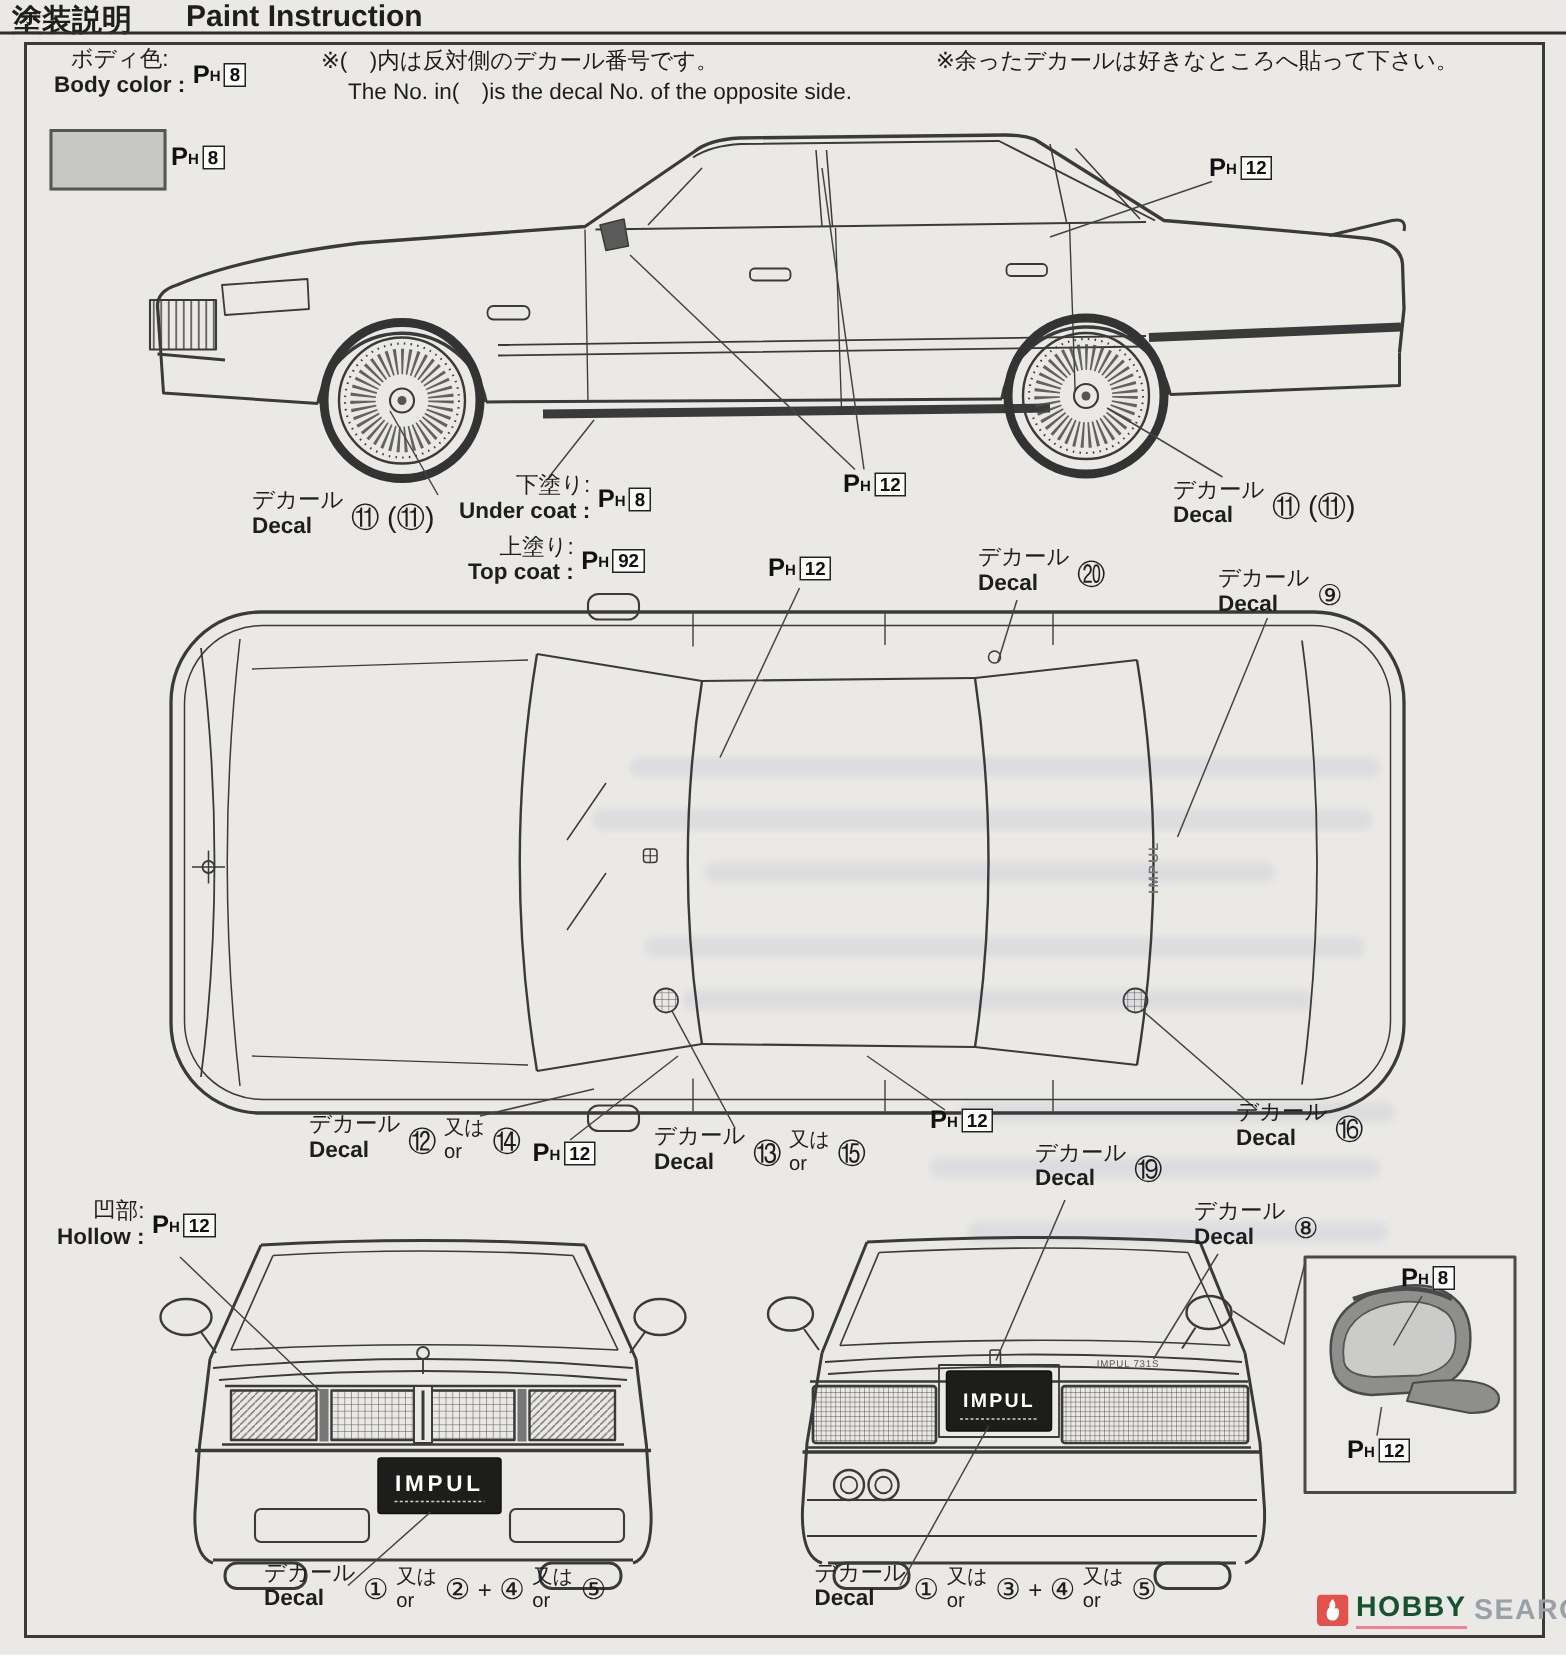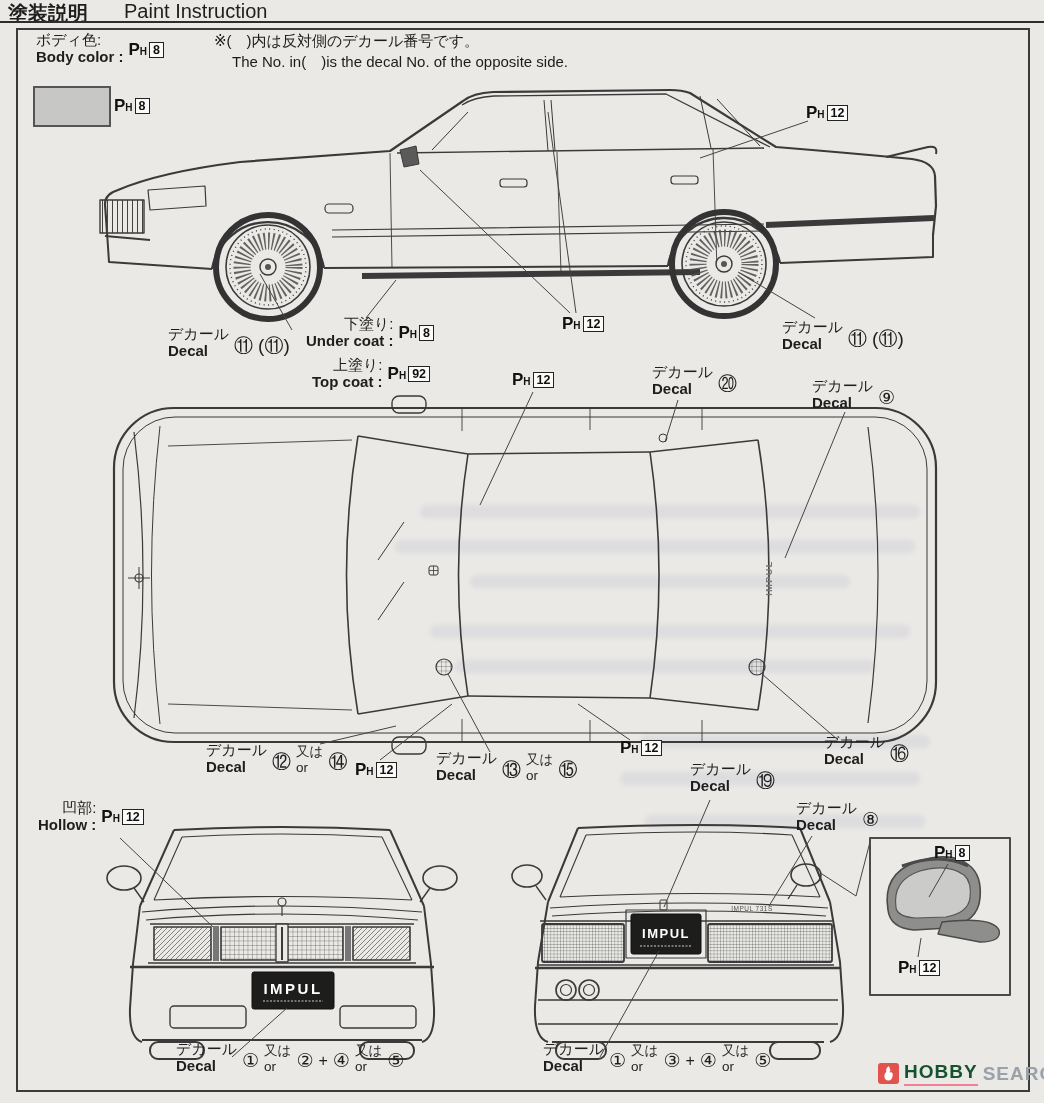--- a/index.html
+++ b/index.html
@@ -1,20 +1,20 @@
 <!DOCTYPE html>
 <html><head>
 <meta charset="utf-8">
 <style>
   html,body{margin:0;padding:0;}
   #page{position:relative;width:1044px;height:1103px;background:#eae9e6;overflow:hidden;
         font-family:"Liberation Sans","DejaVu Sans",sans-serif;color:#1e1e1e;}
   .lbl{position:absolute;font-size:15px;line-height:1.3;white-space:nowrap;color:#1c1c1c;z-index:2;text-align:center;}
   .title-jp{position:absolute;left:8px;top:0px;font-size:20px;font-weight:bold;z-index:2;}
-  .title-en{position:absolute;left:124px;top:0px;font-size:20px;font-weight:normal;z-index:2;}
+  .title-en{position:absolute;left:124px;top:0px;font-size:20px;font-weight:bold;z-index:2;}
   .hrule{position:absolute;left:0;top:21px;width:1044px;height:2px;background:#2d2d2d;z-index:2;}
   .frame{position:absolute;left:16px;top:28px;width:1010px;height:1060px;border:2px solid #3a3a3a;z-index:1;}
   .callout{position:absolute;display:flex;align-items:flex-start;gap:5px;white-space:nowrap;z-index:2;}
   .stack{display:inline-flex;flex-direction:column;align-items:flex-start;line-height:1.15;}
   .jp{font-size:15px;}
   .en{font-size:15px;font-weight:bold;}
   .cnum{font-size:19px;line-height:1;margin-top:11px;}
   .orstack{font-size:13.5px;margin-top:3px;}
   .plus{margin-top:12px;font-size:16px;}
   .ph{display:inline-flex;align-items:flex-start;font-weight:bold;color:#111;line-height:1;}
@@ -224,41 +224,42 @@
       <path d="M710,800 L664,907"></path>
       <path d="M812,836 L769,906"></path>
       <path d="M600,1057 L659,951"></path>
       <path d="M822,874 L856,896 L870,842"></path>
       <path d="M948,864 L929,897"></path>
       <path d="M918,957 L921,938"></path>
     </g>
   </svg>
 
   <div class="callout" style="left:36px;top:31px;">
-    <span class="stack" style="align-items:flex-start;">
+    <span class="stack" style="align-items:center;">
       <span class="jp">ボディ色:</span>
       <span class="en">Body color :</span>
     </span>
     <span class="ph" style="margin-top:10px;">
       <span class="php">P</span>
         <span class="phh">H</span>
         <span class="phbox">8</span>
     </span>
   </div>
   <div class="swatch" style="left: 33px; top: 86px; width: 74px; height: 37px; background: rgb(199, 199, 197);"></div>
   <div class="lbl" style="left:114px;top:96px;">
     <span class="ph">
       <span class="php">P</span>
         <span class="phh">H</span>
         <span class="phbox">8</span>
     </span>
   </div>
 
   <div class="lbl" style="left:214px;top:31px;">※(　)内は反対側のデカール番号です。</div>
   <div class="lbl" style="left:232px;top:52px;">The No. in(　)is the decal No. of the opposite side.</div>
+  <div class="lbl" style="left:624px;top:31px;">※余ったデカールは好きなところへ貼って下さい。</div>
 
   <div class="lbl" style="left:806px;top:103px;">
     <span class="ph">
       <span class="php">P</span>
         <span class="phh">H</span>
         <span class="phbox">12</span>
     </span>
   </div>
   <div class="lbl" style="left:562px;top:314px;">
     <span class="ph">

